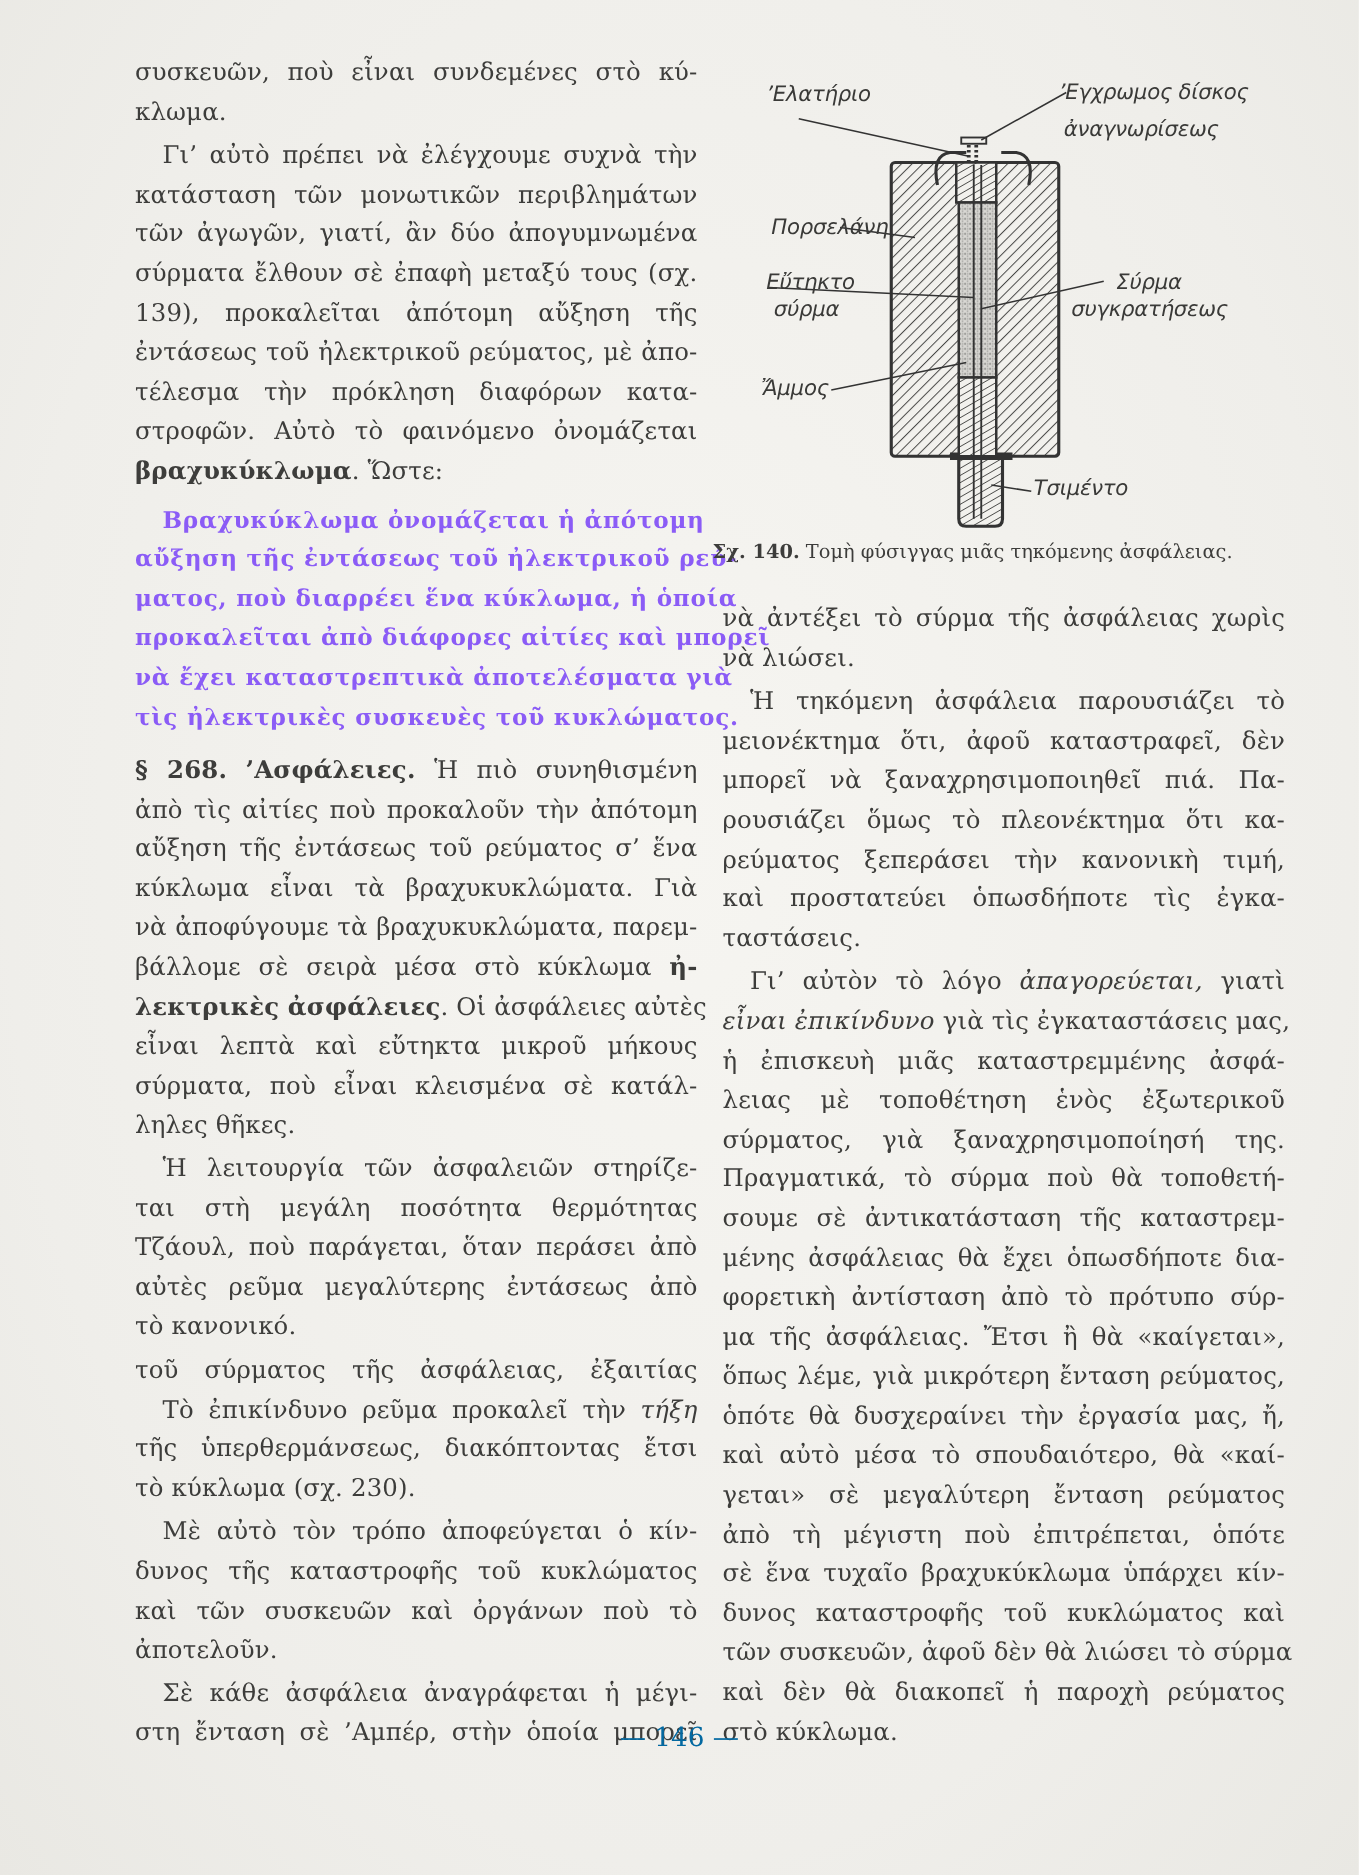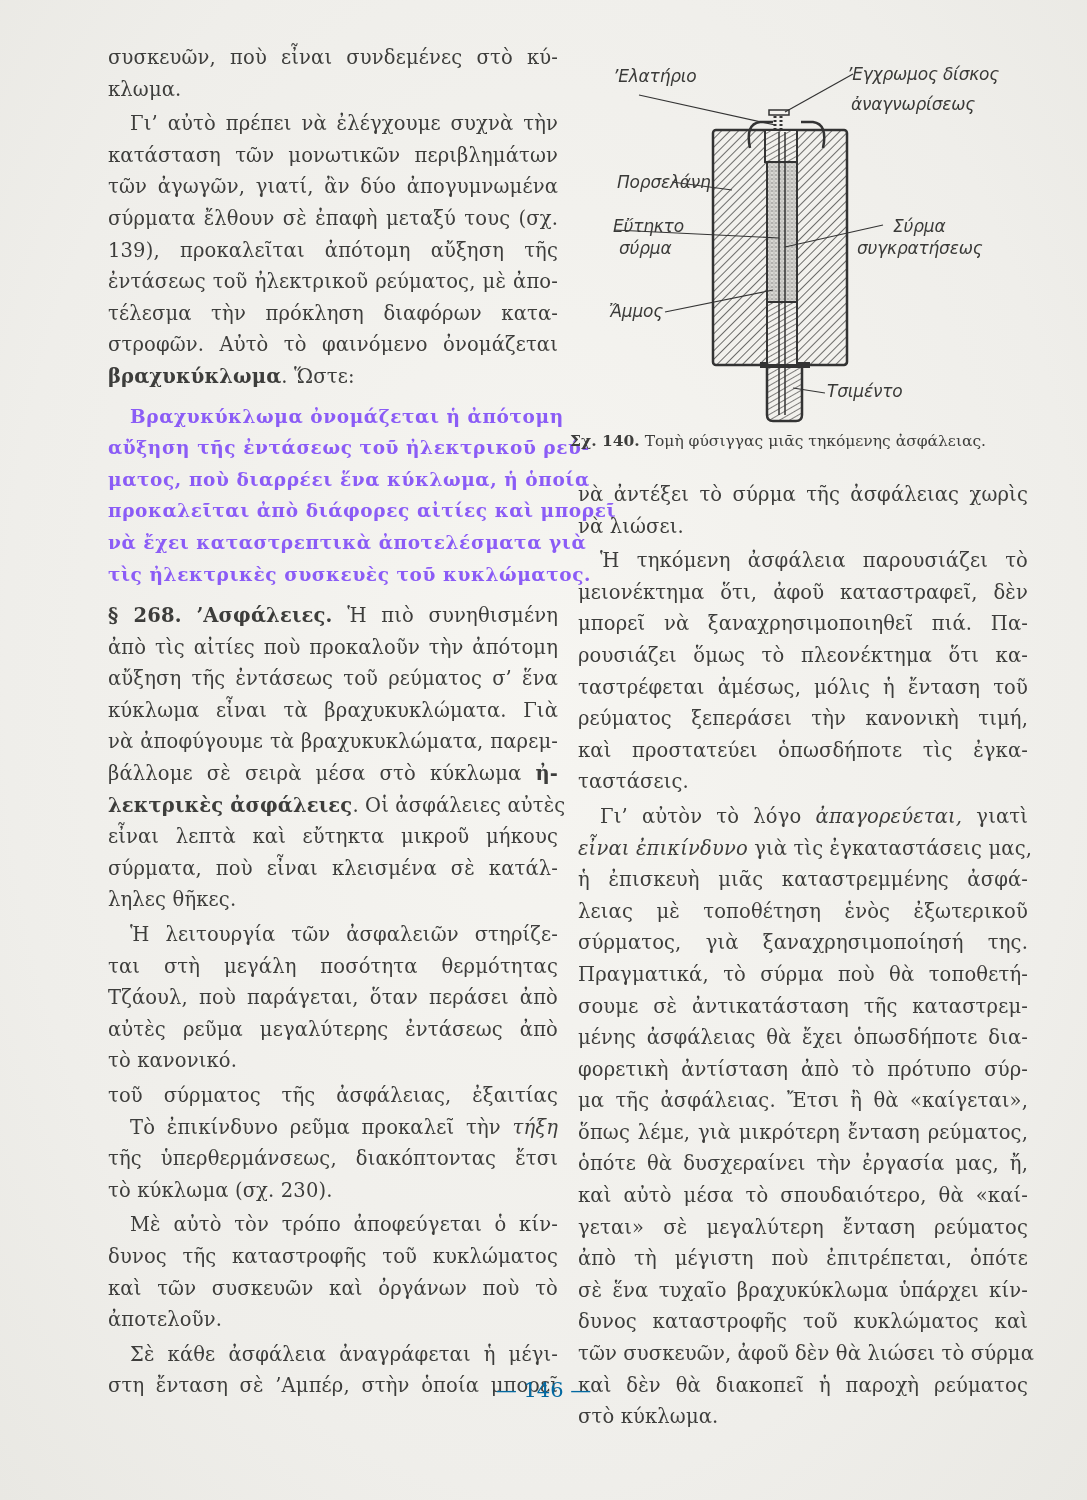--- a/index.html
+++ b/index.html
@@ -194,21 +194,20 @@
 <div class="col col-right">
   <div class="para">
     <span class="line">νὰ ἀντέξει τὸ σύρμα τῆς ἀσφάλειας χωρὶς</span>
     <span class="line last">νὰ λιώσει.</span>
   </div>
   <div class="para">
     <span class="line indent">Ἡ τηκόμενη ἀσφάλεια παρουσιάζει τὸ</span>
     <span class="line">μειονέκτημα ὅτι, ἀφοῦ καταστραφεῖ, δὲν</span>
     <span class="line">μπορεῖ νὰ ξαναχρησιμοποιηθεῖ πιά. Πα-</span>
     <span class="line">ρουσιάζει ὅμως τὸ πλεονέκτημα ὅτι κα-</span>
-    <span class="line">ταστρέφεται ἀμέσως, μόλις ἡ ἔνταση τοῦ</span>
     <span class="line">ρεύματος ξεπεράσει τὴν κανονικὴ τιμή,</span>
     <span class="line">καὶ προστατεύει ὁπωσδήποτε τὶς ἐγκα-</span>
     <span class="line last">ταστάσεις.</span>
   </div>
   <div class="para">
     <span class="line indent"><span>Γι’ αὐτὸν τὸ λόγο</span> <span class="i">ἀπαγορεύεται,</span> <span>γιατὶ</span></span>
     <span class="line"><span class="i">εἶναι ἐπικίνδυνο</span> <span>γιὰ τὶς ἐγκαταστάσεις μας,</span></span>
     <span class="line">ἡ ἐπισκευὴ μιᾶς καταστρεμμένης ἀσφά-</span>
     <span class="line">λειας μὲ τοποθέτηση ἑνὸς ἐξωτερικοῦ</span>
     <span class="line">σύρματος, γιὰ ξαναχρησιμοποίησή της.</span>

